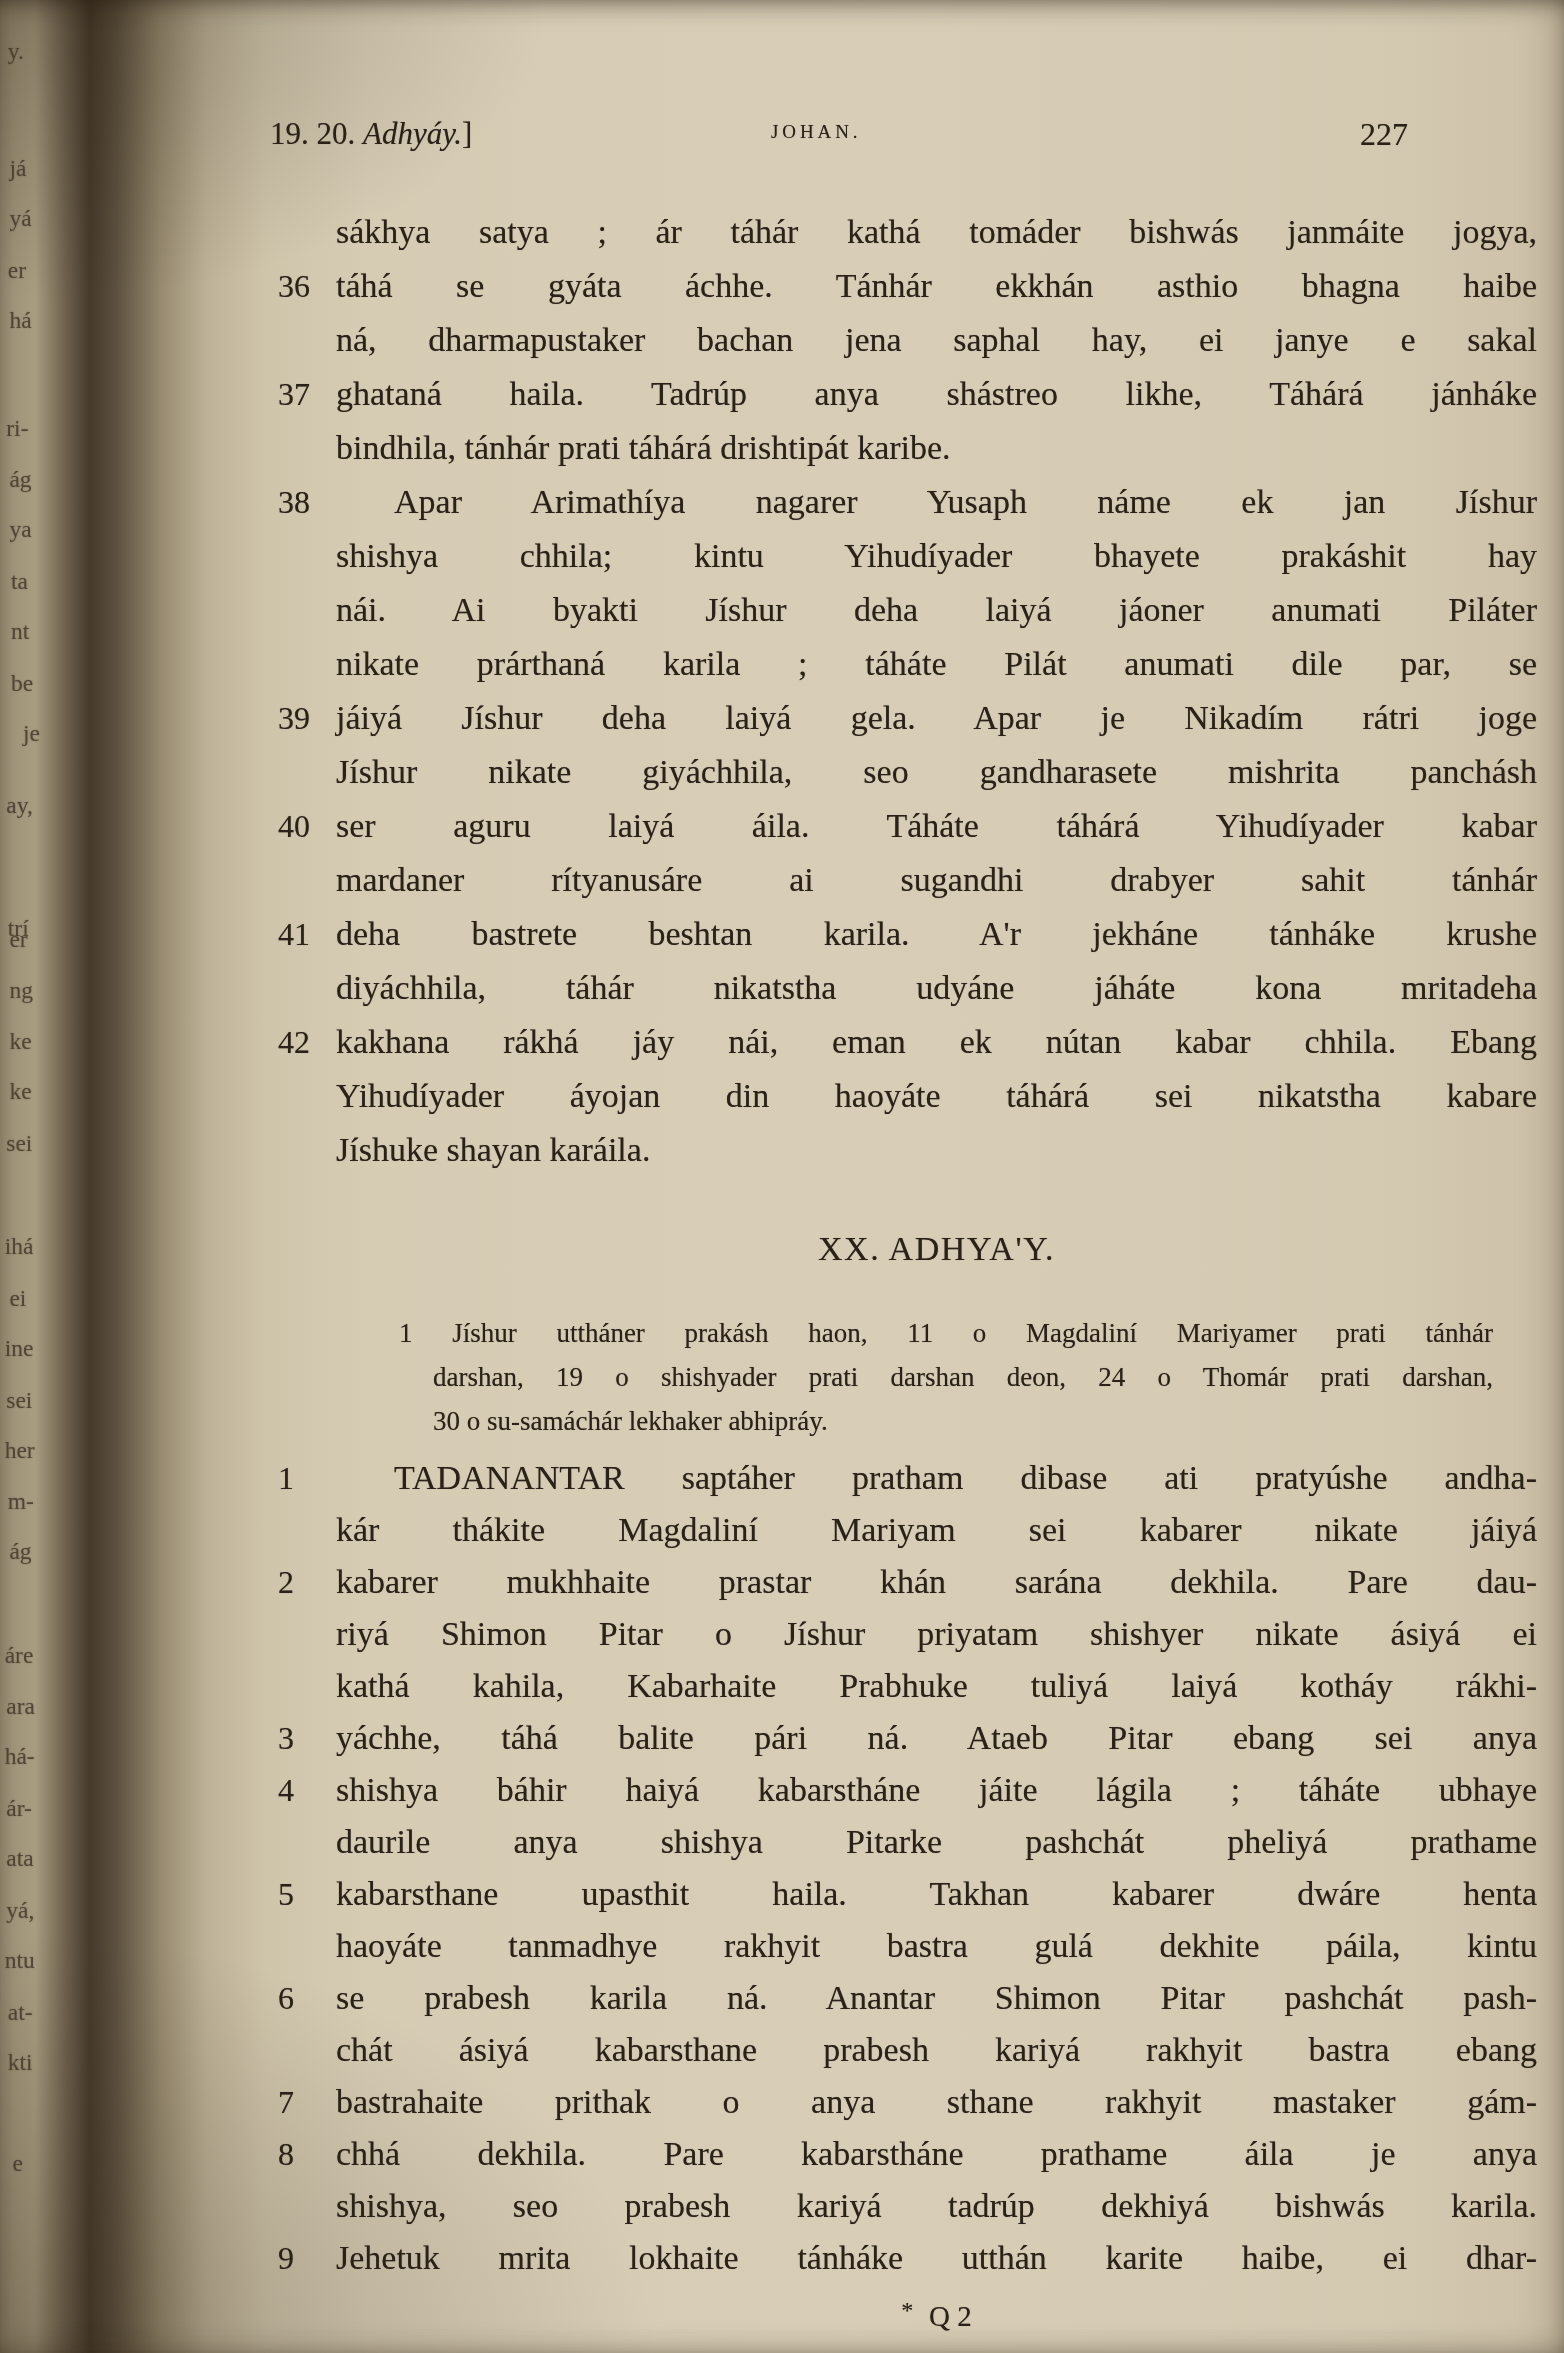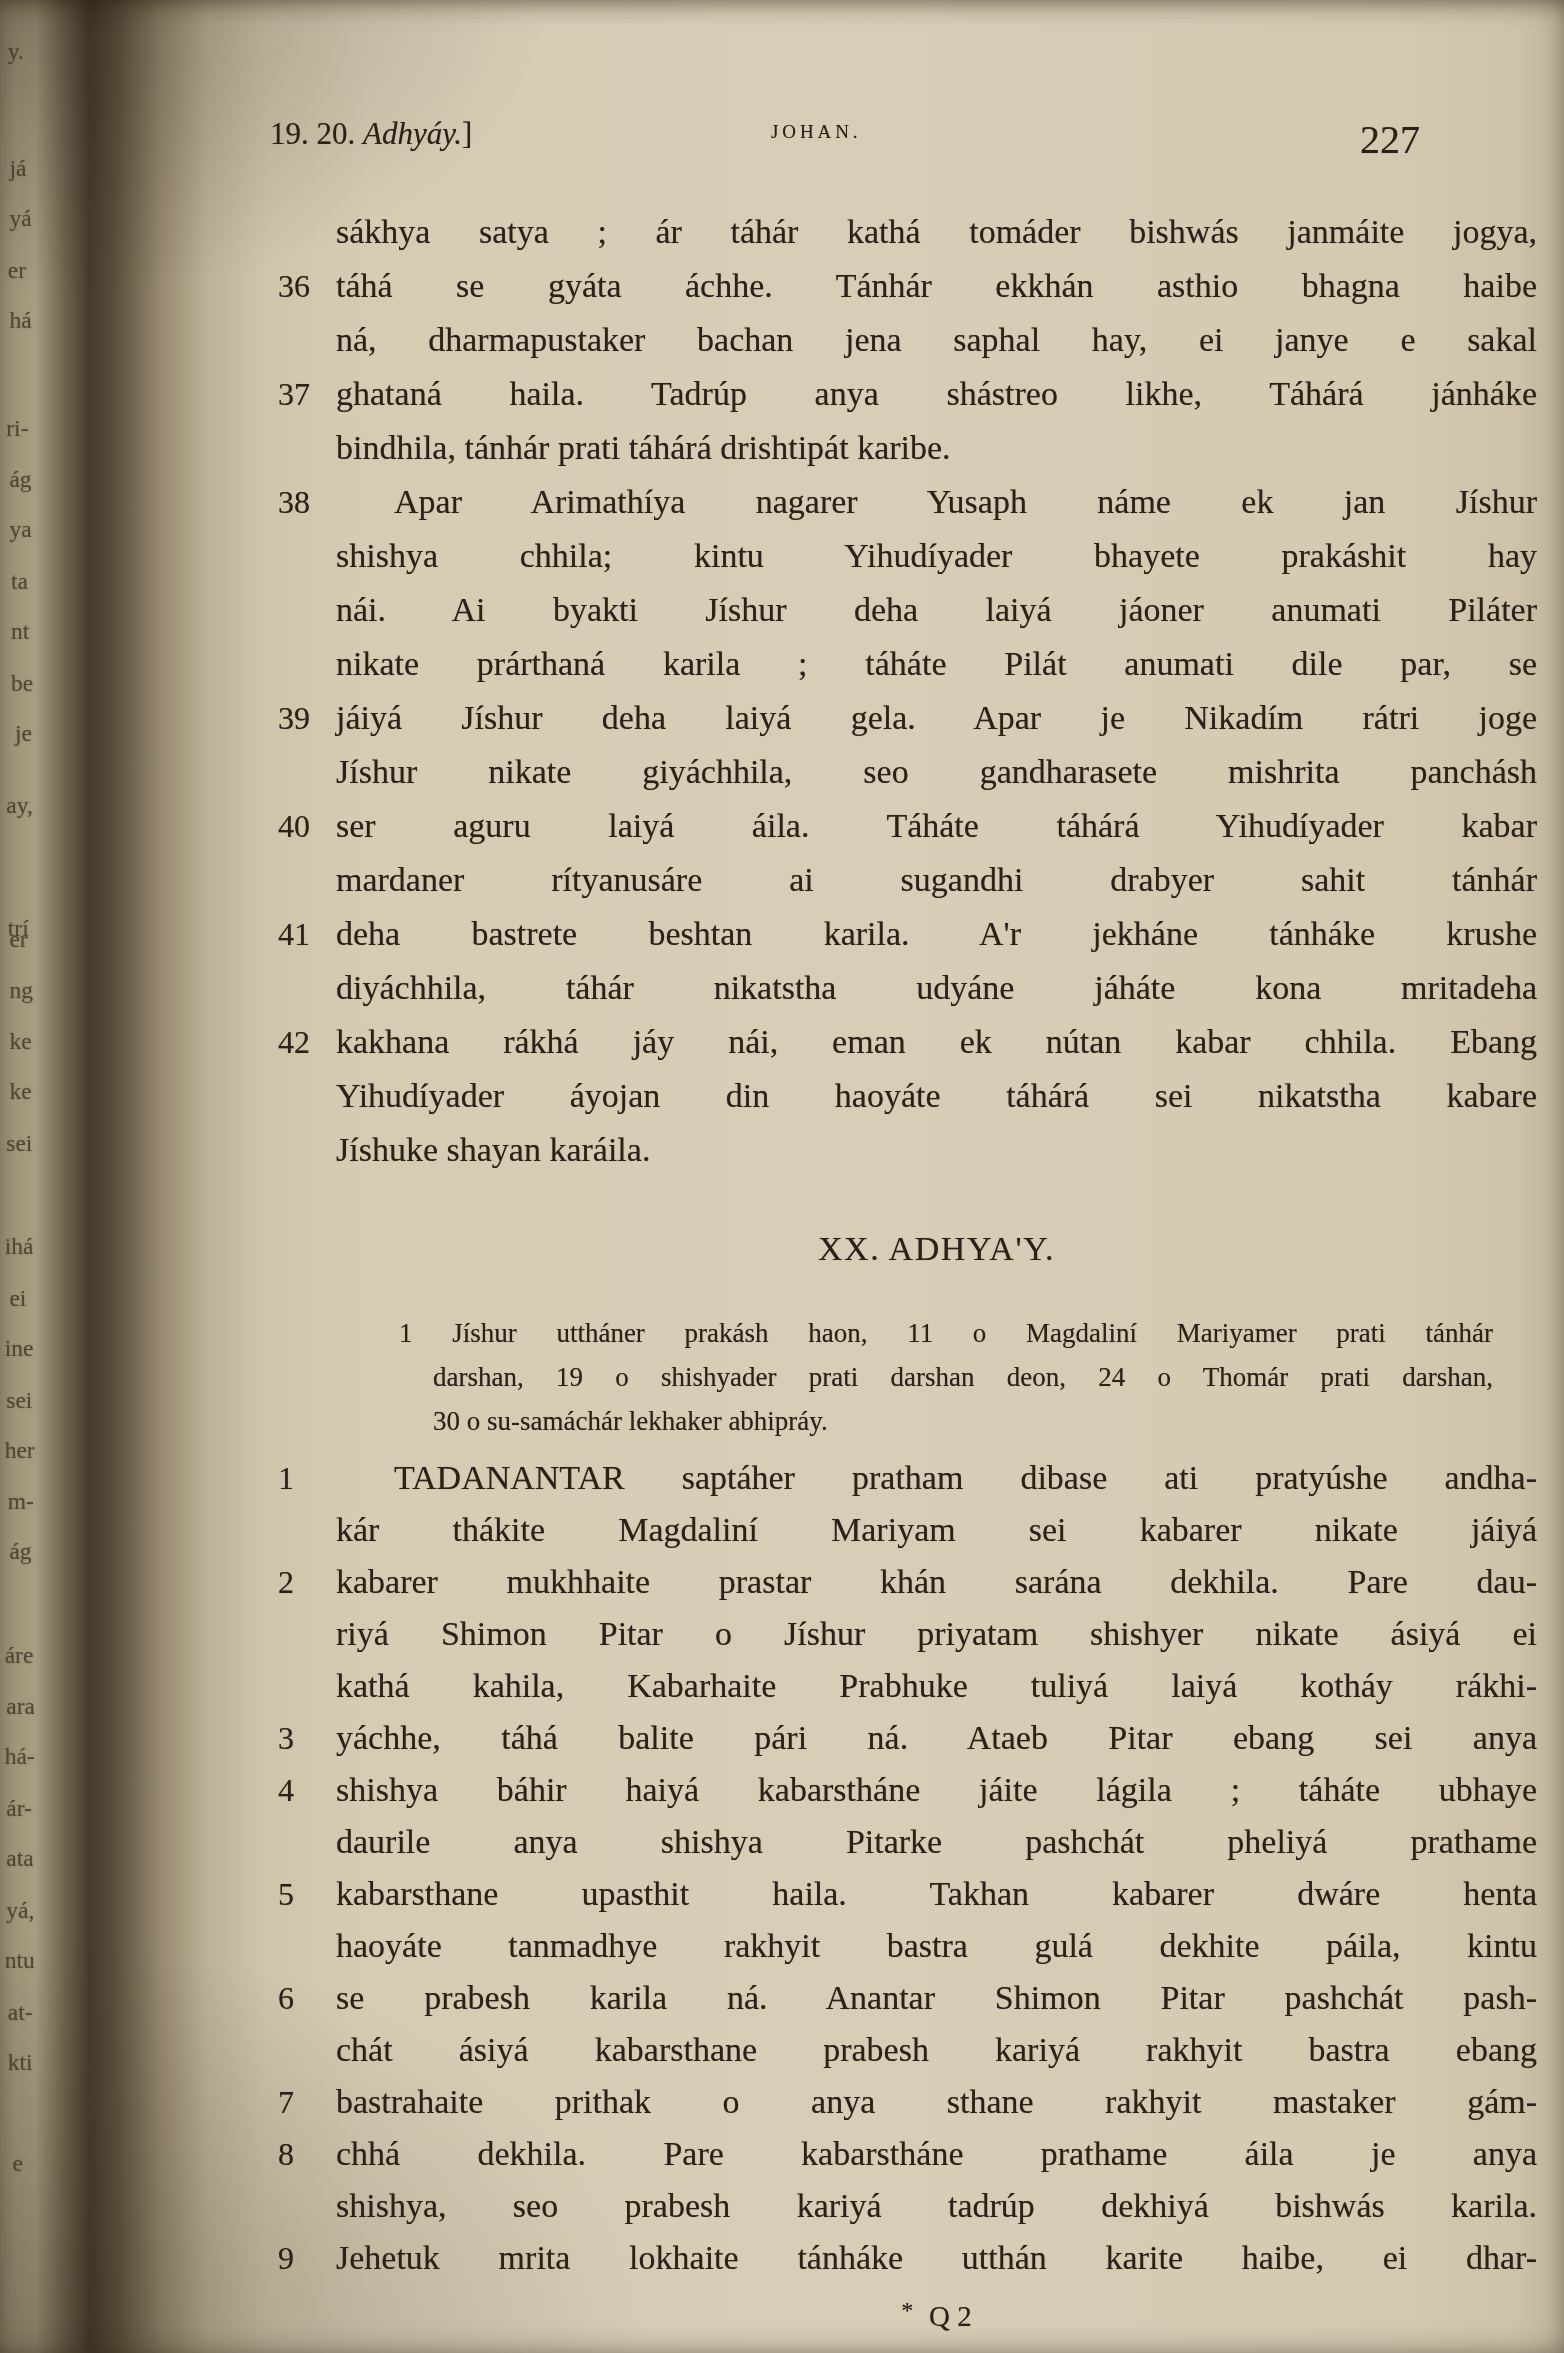--- a/index.html
+++ b/index.html
@@ -37,21 +37,21 @@
   .ink { text-shadow: 0 0 0.8px rgba(42,34,24,0.45); }
 
   
   .header { position: absolute; top: 116px; left: 0; width: 100%; height: 47px; }
   .head-left { position: absolute; left: 270px; top: 0; font-size: 31px; white-space: nowrap; }
   .head-left .it { font-style: italic; }
   .head-center {
     position: absolute; left: 771px; top: 4.7px;
     font-size: 19px; letter-spacing: 3.9px; white-space: nowrap;
   }
-  .head-page { position: absolute; left: 1360px; top: 0; font-size: 40px; }
+  .head-page { position: absolute; left: 1360px; top: 0; font-size: 32px; }
 
   
   .col { position: absolute; left: 336px; width: 1201px; }
   .blockA { top: 205px; }
   .blockA .line { line-height: 54px; }
   .blockB { top: 1452px; }
   .blockB .line { line-height: 52px; }
 
   .line {
     position: relative;
@@ -113,21 +113,21 @@
       <span class="frag" style="top: 466px; left: 9.4px;">ág</span>
 
       <span class="frag" style="top: 516px; left: 9.4px;">ya</span>
 
       <span class="frag" style="top: 568px; left: 11px;">ta</span>
 
       <span class="frag" style="top: 618px; left: 11px;">nt</span>
 
       <span class="frag" style="top: 670px; left: 11px;">be</span>
 
-      <span class="frag" style="top: 720px; left: 15px;">je</span>
+      <span class="frag" style="top: 720px; left: 23px;">je</span>
 
       <span class="frag" style="top: 784px; left: 6.3px; margin-top: 8px;">ay,</span>
 
       <span class="frag" style="top: 915px; left: 7.8px;">trí</span>
 
       <span class="frag" style="top: 926px; left: 9.4px;">er</span>
 
       <span class="frag" style="top: 977px; left: 9.4px;">ng</span>
 
       <span class="frag" style="top: 1028px; left: 9.4px;">ke</span>

